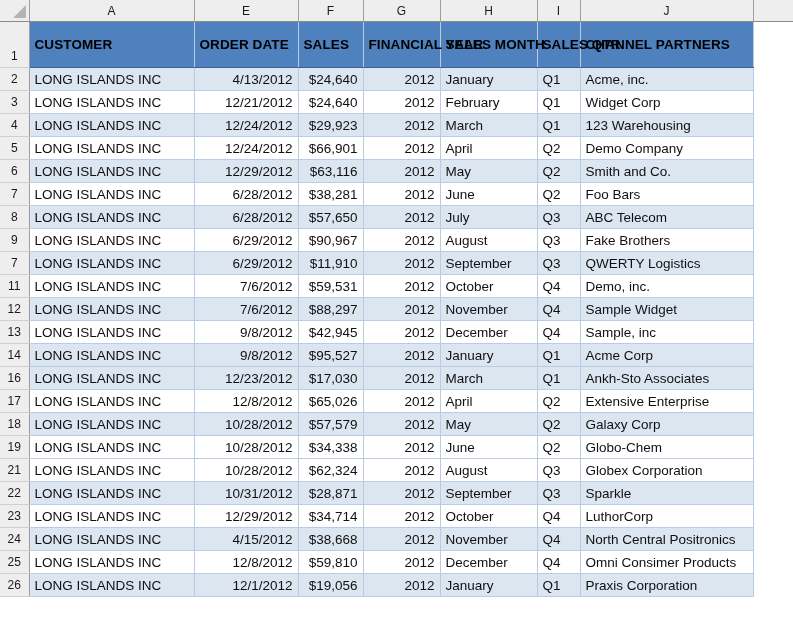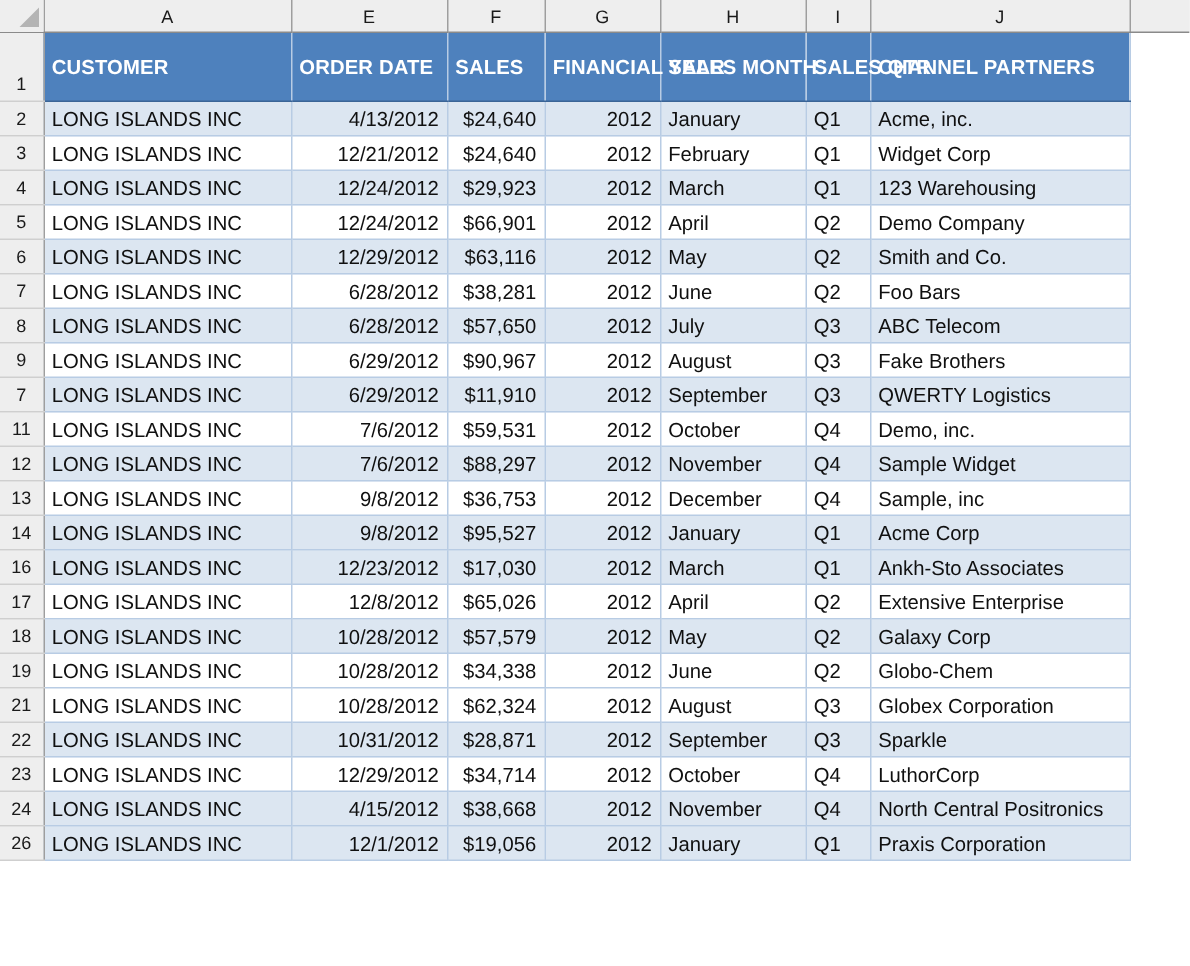--- a/index.html
+++ b/index.html
@@ -70,21 +70,21 @@
     vertical-align: middle;
     padding: 0;
   }
   td.rownum.hdr {
     vertical-align: bottom;
     padding-bottom: 4px;
   }
   
   tr.hdrrow td.cell {
     background: #4e81bd;
-    color: #ffffff;
+    color: #000000;
     font-weight: bold;
     font-size: 13.5px;
     border-bottom: 1px solid #3a6496;
     vertical-align: middle;
     padding: 8px 5px;
     line-height: 16px;
     letter-spacing: 0.1px;
   }
   
   td.cell {
@@ -275,21 +275,21 @@
           <td class="cell num">2012</td>
           <td class="cell txt">November</td>
           <td class="cell txt">Q4</td>
           <td class="cell txt">Sample Widget</td>
           <td class="rail"></td>
         </tr>
         <tr class="datarow plain">
           <td class="rownum">13</td>
           <td class="cell txt">LONG ISLANDS INC</td>
           <td class="cell num">9/8/2012</td>
-          <td class="cell num">$36,753</td>
+          <td class="cell num">$42,945</td>
           <td class="cell num">2012</td>
           <td class="cell txt">December</td>
           <td class="cell txt">Q4</td>
           <td class="cell txt">Sample, inc</td>
           <td class="rail"></td>
         </tr>
         <tr class="datarow band">
           <td class="rownum">14</td>
           <td class="cell txt">LONG ISLANDS INC</td>
           <td class="cell num">9/8/2012</td>
@@ -379,20 +379,31 @@
         </tr>
         <tr class="datarow band">
           <td class="rownum">24</td>
           <td class="cell txt">LONG ISLANDS INC</td>
           <td class="cell num">4/15/2012</td>
           <td class="cell num">$38,668</td>
           <td class="cell num">2012</td>
           <td class="cell txt">November</td>
           <td class="cell txt">Q4</td>
           <td class="cell txt">North Central Positronics</td>
+          <td class="rail"></td>
+        </tr>
+        <tr class="datarow plain">
+          <td class="rownum">25</td>
+          <td class="cell txt">LONG ISLANDS INC</td>
+          <td class="cell num">12/8/2012</td>
+          <td class="cell num">$59,810</td>
+          <td class="cell num">2012</td>
+          <td class="cell txt">December</td>
+          <td class="cell txt">Q4</td>
+          <td class="cell txt">Omni Consimer Products</td>
           <td class="rail"></td>
         </tr>
         <tr class="datarow band">
           <td class="rownum">26</td>
           <td class="cell txt">LONG ISLANDS INC</td>
           <td class="cell num">12/1/2012</td>
           <td class="cell num">$19,056</td>
           <td class="cell num">2012</td>
           <td class="cell txt">January</td>
           <td class="cell txt">Q1</td>

